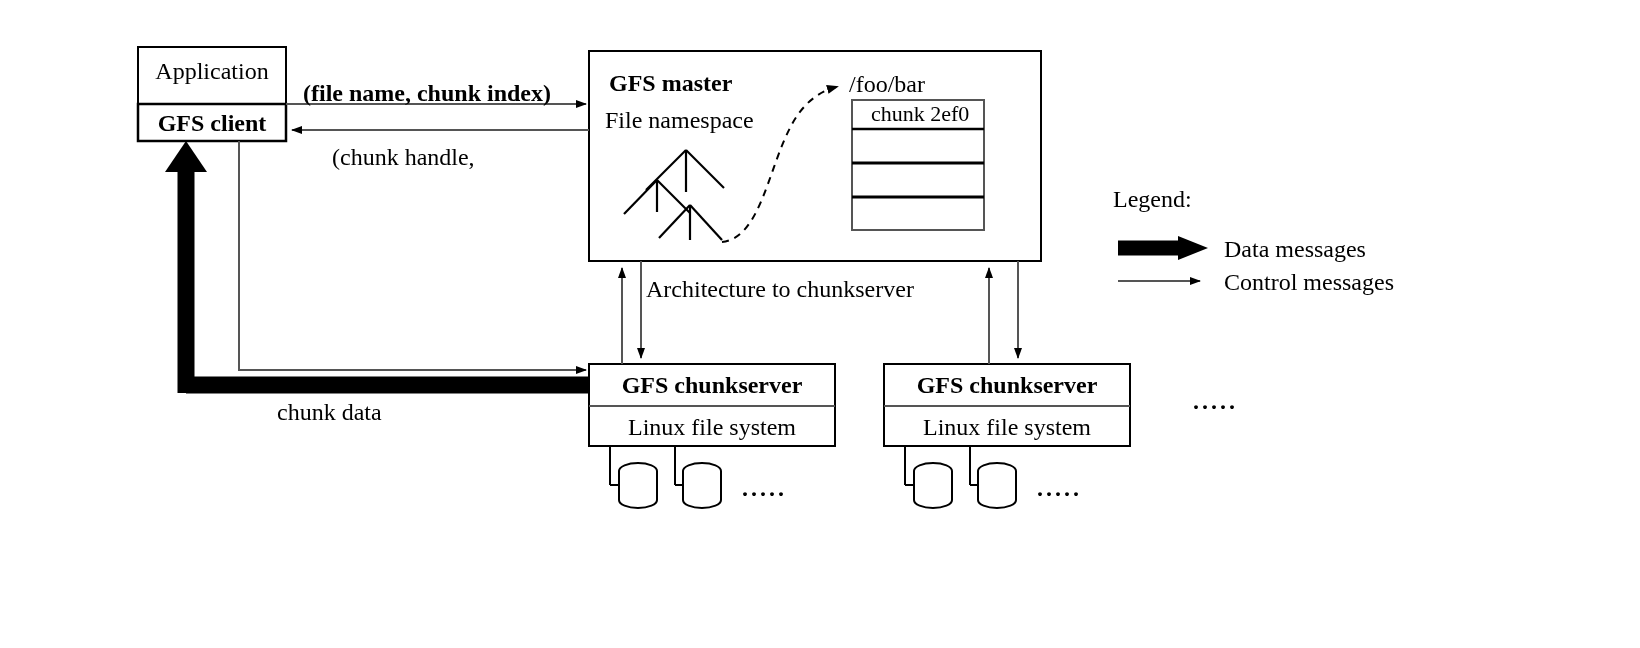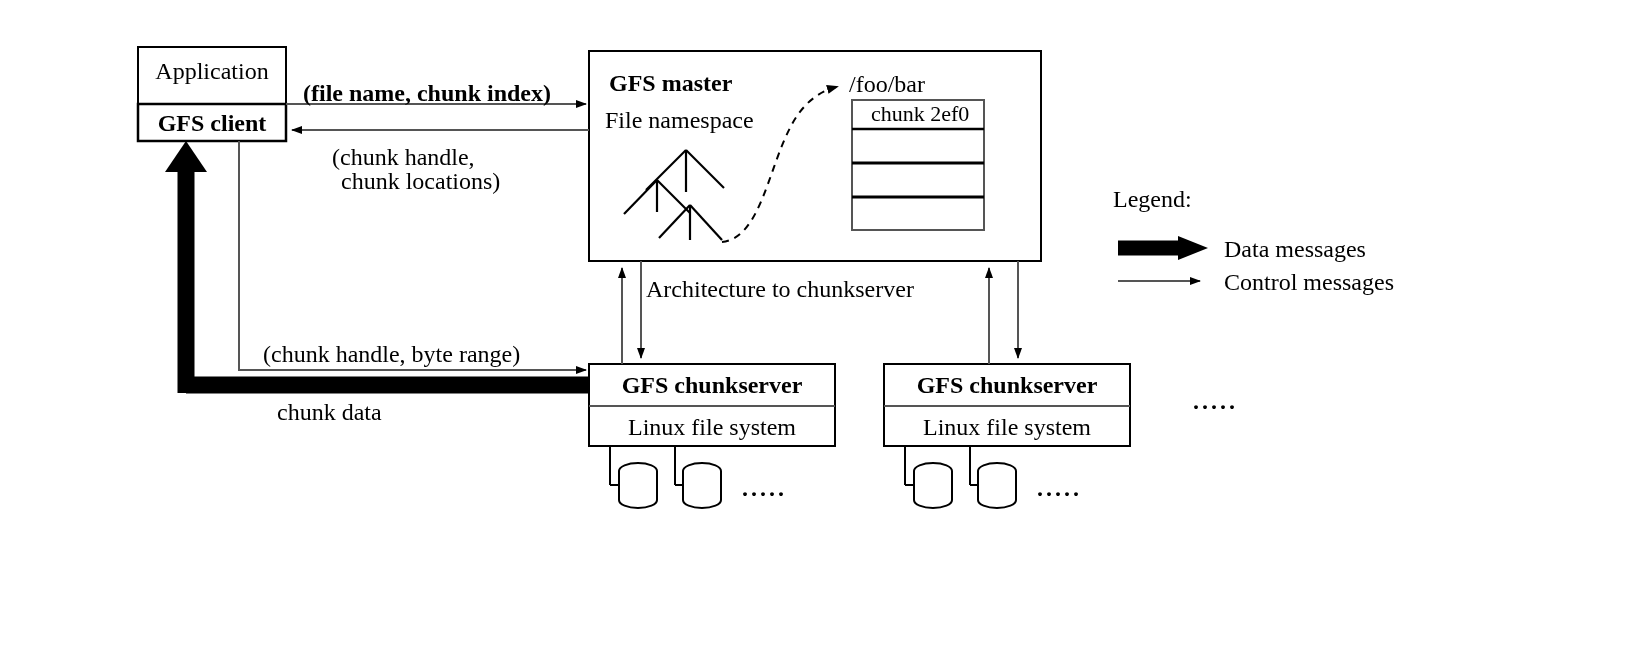--- a/index.html
+++ b/index.html
@@ -180,23 +180,21 @@
   <div class="lbl t24 bold" style="left:609px; top:70px;">GFS master</div>
   <div class="lbl t24" style="left:605px; top:107px;">File namespace</div>
   <div class="lbl t24" style="left:849px; top:71px;">/foo/bar</div>
   <div class="lbl t22" style="left:860px; top:102px;">chunk 2ef0</div>
   <div class="lbl t22" style="left:860px; top:135px;"></div>
   <div class="lbl t22" style="left:860px; top:169px;"></div>
   <div class="lbl t22" style="left:860px; top:203px;"></div>
 
   <div class="lbl t24" style="left:303px; top:80px;font-weight:bold;">(file name, chunk index)</div>
   <div class="lbl t24" style="left:332px; top:144px;">(chunk handle,</div>
-  <div class="lbl t24" style="left:341px; top:168px;">chunk locations)</div>
   <div class="lbl t24" style="left:646px; top:276px;">Architecture to chunkserver</div>
-  <div class="lbl t24" style="left:263px; top:341px;">(chunk handle, byte range)</div>
   <div class="lbl t24" style="left:277px; top:399px;">chunk data</div>
 
   <div class="lbl t24 bold center" style="left:589px; top:372px; width:246px;">GFS chunkserver</div>
   <div class="lbl t24 center" style="left:589px; top:414px; width:246px;">Linux file system</div>
   <div class="lbl t24 bold" style="left:742px; top:475px; letter-spacing:3px;">.....</div>
 
   <div class="lbl t24 bold center" style="left:884px; top:372px; width:246px;">GFS chunkserver</div>
   <div class="lbl t24 center" style="left:884px; top:414px; width:246px;">Linux file system</div>
   <div class="lbl t24 bold" style="left:1037px; top:475px; letter-spacing:3px;">.....</div>
 

